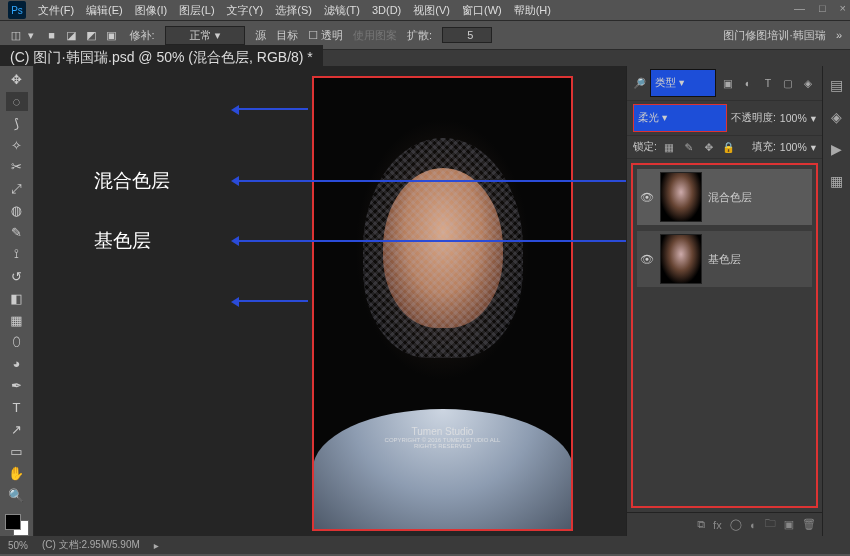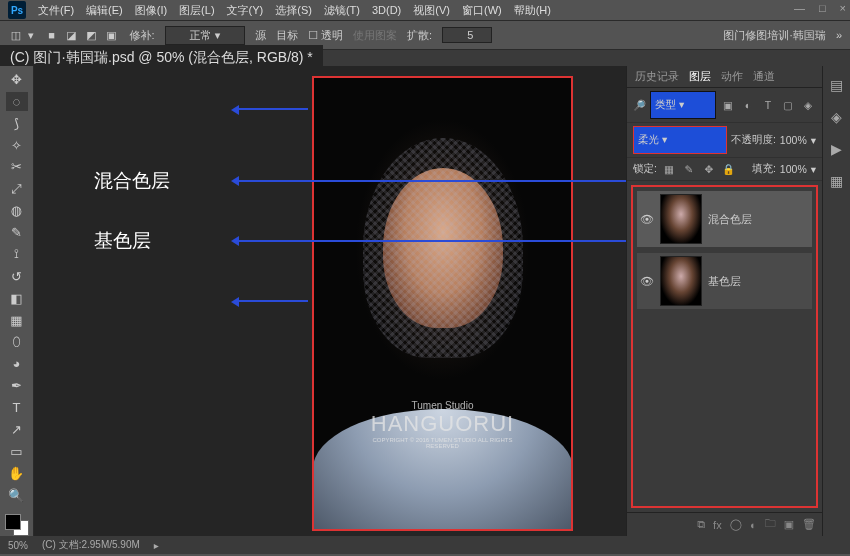--- a/index.html
+++ b/index.html
@@ -1,18 +1,18 @@
 <!DOCTYPE html>
 <html><head>
 <meta charset="utf-8">
 <style>
 *{margin:0;padding:0;box-sizing:border-box;font-family:"Microsoft YaHei",sans-serif}
 body{background:#535353;width:850px;height:556px;overflow:hidden;color:#ccc;font-size:11px;position:relative}
 .menubar{height:20px;background:#535353;display:flex;align-items:center;padding-left:8px;gap:12px;color:#ddd;font-size:11px}
-.menubar .logo{width:18px;height:18px;background:#001e36;color:#31a8ff;font-weight:bold;display:flex;align-items:center;justify-content:center;font-size:10px;border-radius:2px}
+.menubar .logo{width:18px;height:18px;background:#001e36;color:#31a8ff;font-weight:normal;display:flex;align-items:center;justify-content:center;font-size:10px;border-radius:2px}
 .winbtns{position:absolute;right:4px;top:2px;display:flex;gap:14px;color:#aaa;font-size:11px}
 .optbar{height:30px;background:#535353;display:flex;align-items:center;padding:0 8px;gap:10px;font-size:11px;border-top:1px solid #2a2a2a;border-bottom:1px solid #2a2a2a}
 .optbar .grp{display:flex;align-items:center;gap:4px}
 .optbar .ico{width:16px;height:16px;display:flex;align-items:center;justify-content:center}
 .optbar .sel{background:#3f3f3f;padding:1px 24px;border:1px solid #222}
 .tabbar{height:16px;background:#3a3a3a;display:flex;align-items:center;font-size:14px}
 .tabbar .tab{padding:4px 10px;background:#252525;color:#ddd}
 .main{display:flex;height:470px}
 .tools{width:34px;background:#535353;border-right:1px solid #2a2a2a;display:flex;flex-direction:column;align-items:center;padding-top:4px;gap:3px}
 .tl{width:22px;height:20px;color:#ccc;display:flex;align-items:center;justify-content:center;font-size:13px;cursor:pointer}
@@ -133,39 +133,32 @@
       </div>
   </div>
 
   <div class="canvas">
     <div class="imgbox">
       <div class="dress"></div>
       <div class="face"></div>
       <div class="veil"></div>
       <div class="wm">
         <div class="t1">Tumen Studio</div>
-        <div class="t2">HANGUORUI</div>
         <div class="t3">COPYRIGHT © 2016 TUMEN STUDIO ALL RIGHTS RESERVED</div>
       </div>
     </div>
     <div class="ann" style="left:60px;top:102px">混合色层</div>
     <div class="ann" style="left:60px;top:162px">基色层</div>
     <div class="arr" style="left:200px;top:42px;width:74px"></div>
     <div class="barrow" style="left:200px;top:114px;width:420px"></div>
     <div class="barrow" style="left:200px;top:174px;width:420px"></div>
     <div class="arr" style="left:200px;top:234px;width:74px"></div>
   </div>
 
   <div class="panels">
-    <div class="ptabs">
-      <span class="ptab">历史记录</span>
-      <span class="ptab act">图层</span>
-      <span class="ptab">动作</span>
-      <span class="ptab">通道</span>
-    </div>
     <div class="prow">
       <span>🔎</span>
       <span class="sel"><span>类型</span> ▾</span>
       <span class="icobtn">▣</span>
       <span class="icobtn">◐</span>
       <span class="icobtn">T</span>
       <span class="icobtn">▢</span>
       <span class="icobtn">◈</span>
     </div>
     <div class="prow red">

